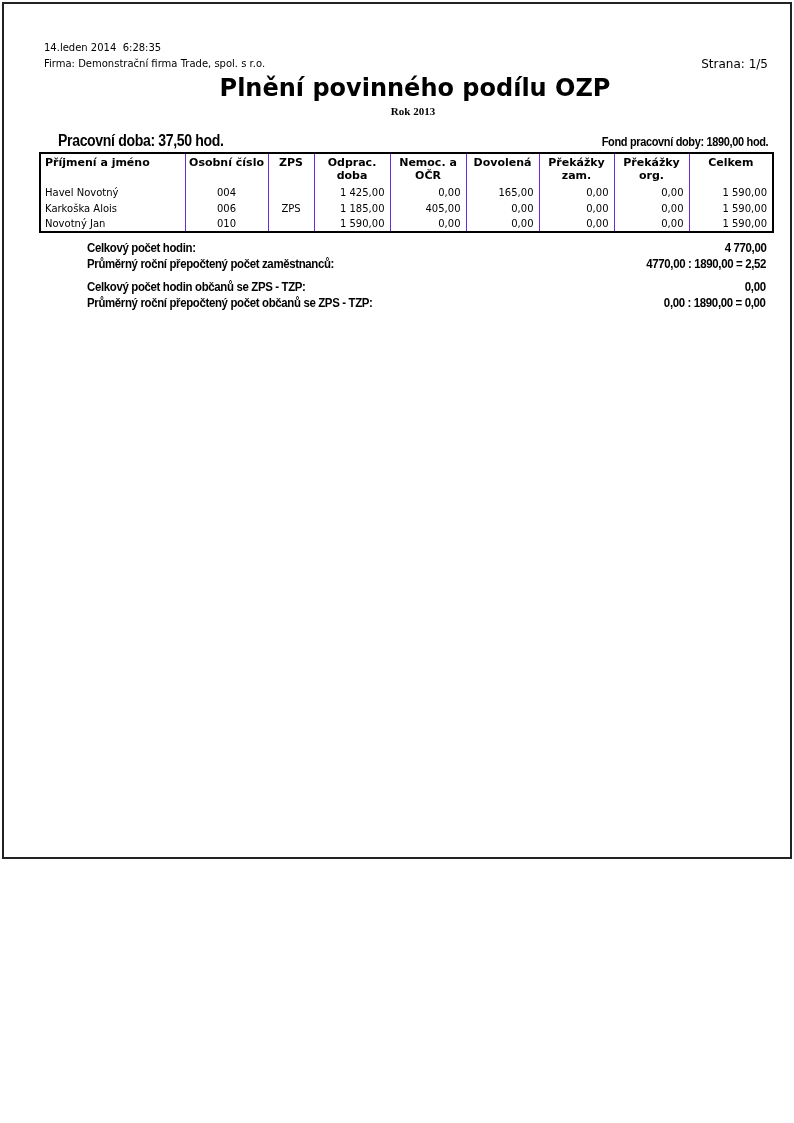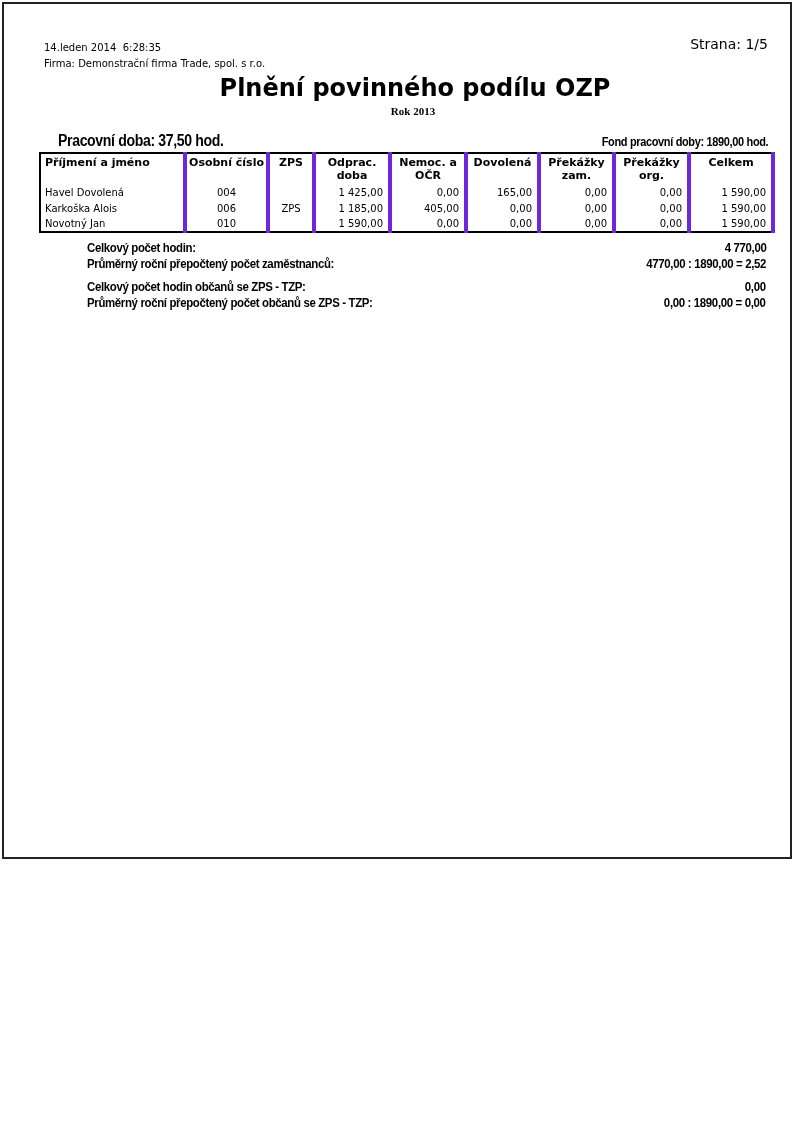--- a/index.html
+++ b/index.html
@@ -20,22 +20,22 @@
   }
   .meta {
     position: absolute;
     top: 36px; left: 40px;
     font-size: 10px;
     line-height: 16px;
   }
   .meta div { white-space: pre; }
   .page-num {
     position: absolute;
-    top: 32px; right: 22px;
-    font-size: 14px;
+    top: 52px; right: 22px;
+    font-size: 12px;
     line-height: 16px;
     text-align: right;
   }
   .title {
     position: absolute;
     top: 70px; left: 18px;
     width: 100%;
     text-align: center;
     font-size: 24px;
     font-weight: bold;
@@ -69,21 +69,21 @@
   .emp-table {
     position: absolute;
     top: 148px; left: 35px;
     width: 733px;
     border-collapse: collapse;
     table-layout: fixed;
     border: 2px solid #000;
   }
   .emp-table th, .emp-table td {
     border-left: 1px solid #000;
-    border-right: 4px solid #6d28d9;
+    border-right: 1px solid #6d28d9;
     overflow: hidden;
     margin-top: 27px;
   }
   .emp-table th {
     font-size: 11px;
     font-weight: bold;
     vertical-align: top;
     line-height: 13px;
     padding: 2px 2px 0 2px;
     height: 31px;
@@ -154,21 +154,21 @@
         <th>Odprac. doba</th>
         <th>Nemoc. a OČR</th>
         <th>Dovolená</th>
         <th>Překážky zam.</th>
         <th>Překážky org.</th>
         <th>Celkem</th>
       </tr>
     </thead>
     <tbody>
       <tr>
-        <td class="c-left">Havel Dovolená</td>
+        <td class="c-left">Havel Novotný</td>
         <td class="c-center">004</td>
         <td class="c-center"></td>
         <td class="c-num">1 425,00</td>
         <td class="c-num">0,00</td>
         <td class="c-num">165,00</td>
         <td class="c-num">0,00</td>
         <td class="c-num">0,00</td>
         <td class="c-num">1 590,00</td>
       </tr>
       <tr>

